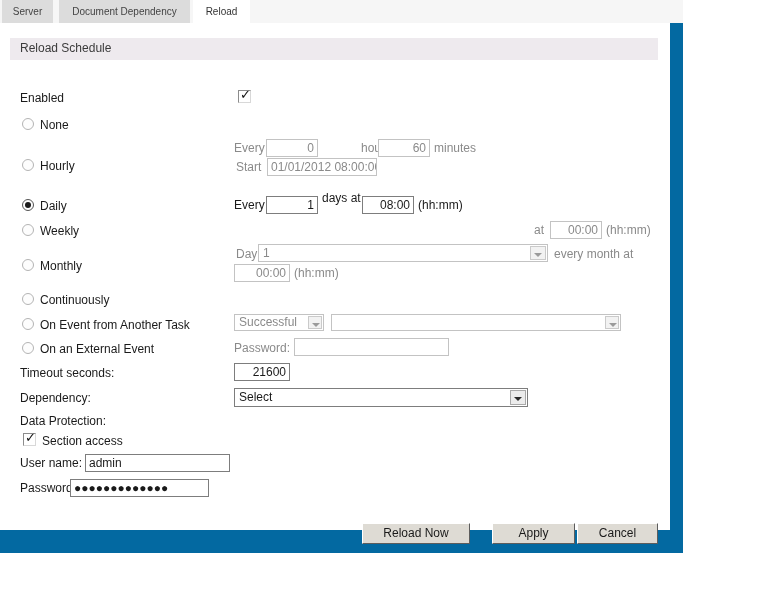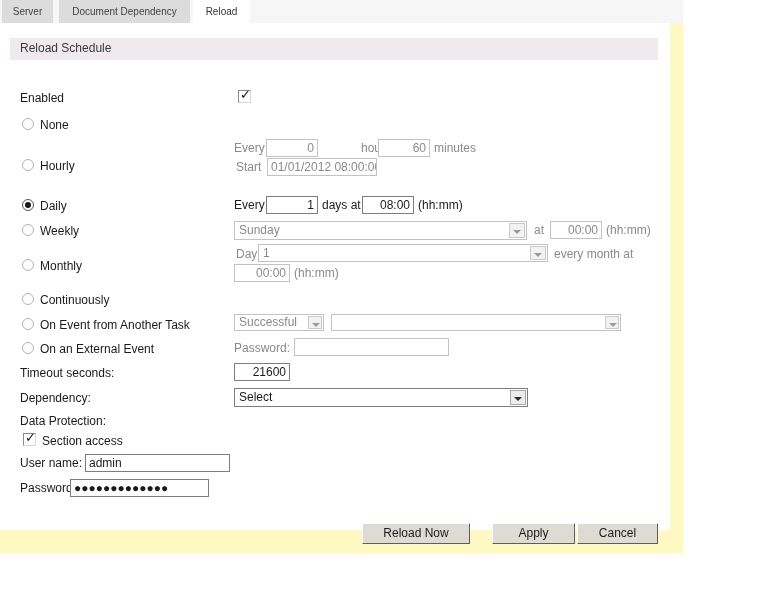--- a/index.html
+++ b/index.html
@@ -41,21 +41,21 @@
     background: #ffffff;
     color: #333333;
   }
 
   
   .panel {
     position: absolute;
     left: 0; top: 23px;
     width: 683px;
     height: 530px;
-    background: #fef9c3;
+    background: #0369a1;
   }
   .panel-inner {
     position: absolute;
     left: 0; top: 0;
     width: 670px;
     height: 507px;
     background: #ffffff;
   }
 
   .section-header {
@@ -271,28 +271,24 @@
       <div class="tin dis right" style="left:266px;top:116px;width:52px;">0</div>
       <div class="lbl dim" style="left:322px;top:118px;margin-left:39px;">hours and</div>
       <div class="tin dis right" style="left:378px;top:116px;width:52px;">60</div>
       <div class="lbl dim" style="left:434px;top:118px;">minutes</div>
 
       <div class="lbl dim" style="left:236px;top:137px;">Start</div>
       <div class="tin dis center" style="left:267px;top:135px;width:110px;">01/01/2012 08:00:00</div>
 
       <div class="lbl" style="left:234px;top:175px;">Every</div>
       <div class="tin right" style="left:266px;top:173px;width:52px;">1</div>
-      <div class="lbl" style="left:322px;top:175px;">days at</div>
+      <div class="lbl" style="left:322px;top:168px;">days at</div>
       <div class="tin right" style="left:362px;top:173px;width:52px;">08:00</div>
       <div class="lbl" style="left:418px;top:175px;">(hh:mm)</div>
 
-      <div class="sel dis" style="left:234px;top:198px;width:293px;">
-        <span>Sunday</span>
-        <span class="arrowbox"></span>
-      </div>
       <div class="lbl dim" style="left:534px;top:200px;">at</div>
       <div class="tin dis right" style="left:550px;top:198px;width:52px;">00:00</div>
       <div class="lbl dim" style="left:606px;top:200px;">(hh:mm)</div>
 
       <div class="lbl dim" style="left:236px;top:224px;">Day</div>
       <div class="sel dis" style="left:258px;top:221px;width:290px;height:18px;line-height:16px;">
         <span>1</span>
         <span class="arrowbox"></span>
       </div>
       <div class="lbl dim" style="left:554px;top:224px;">every month at</div>

